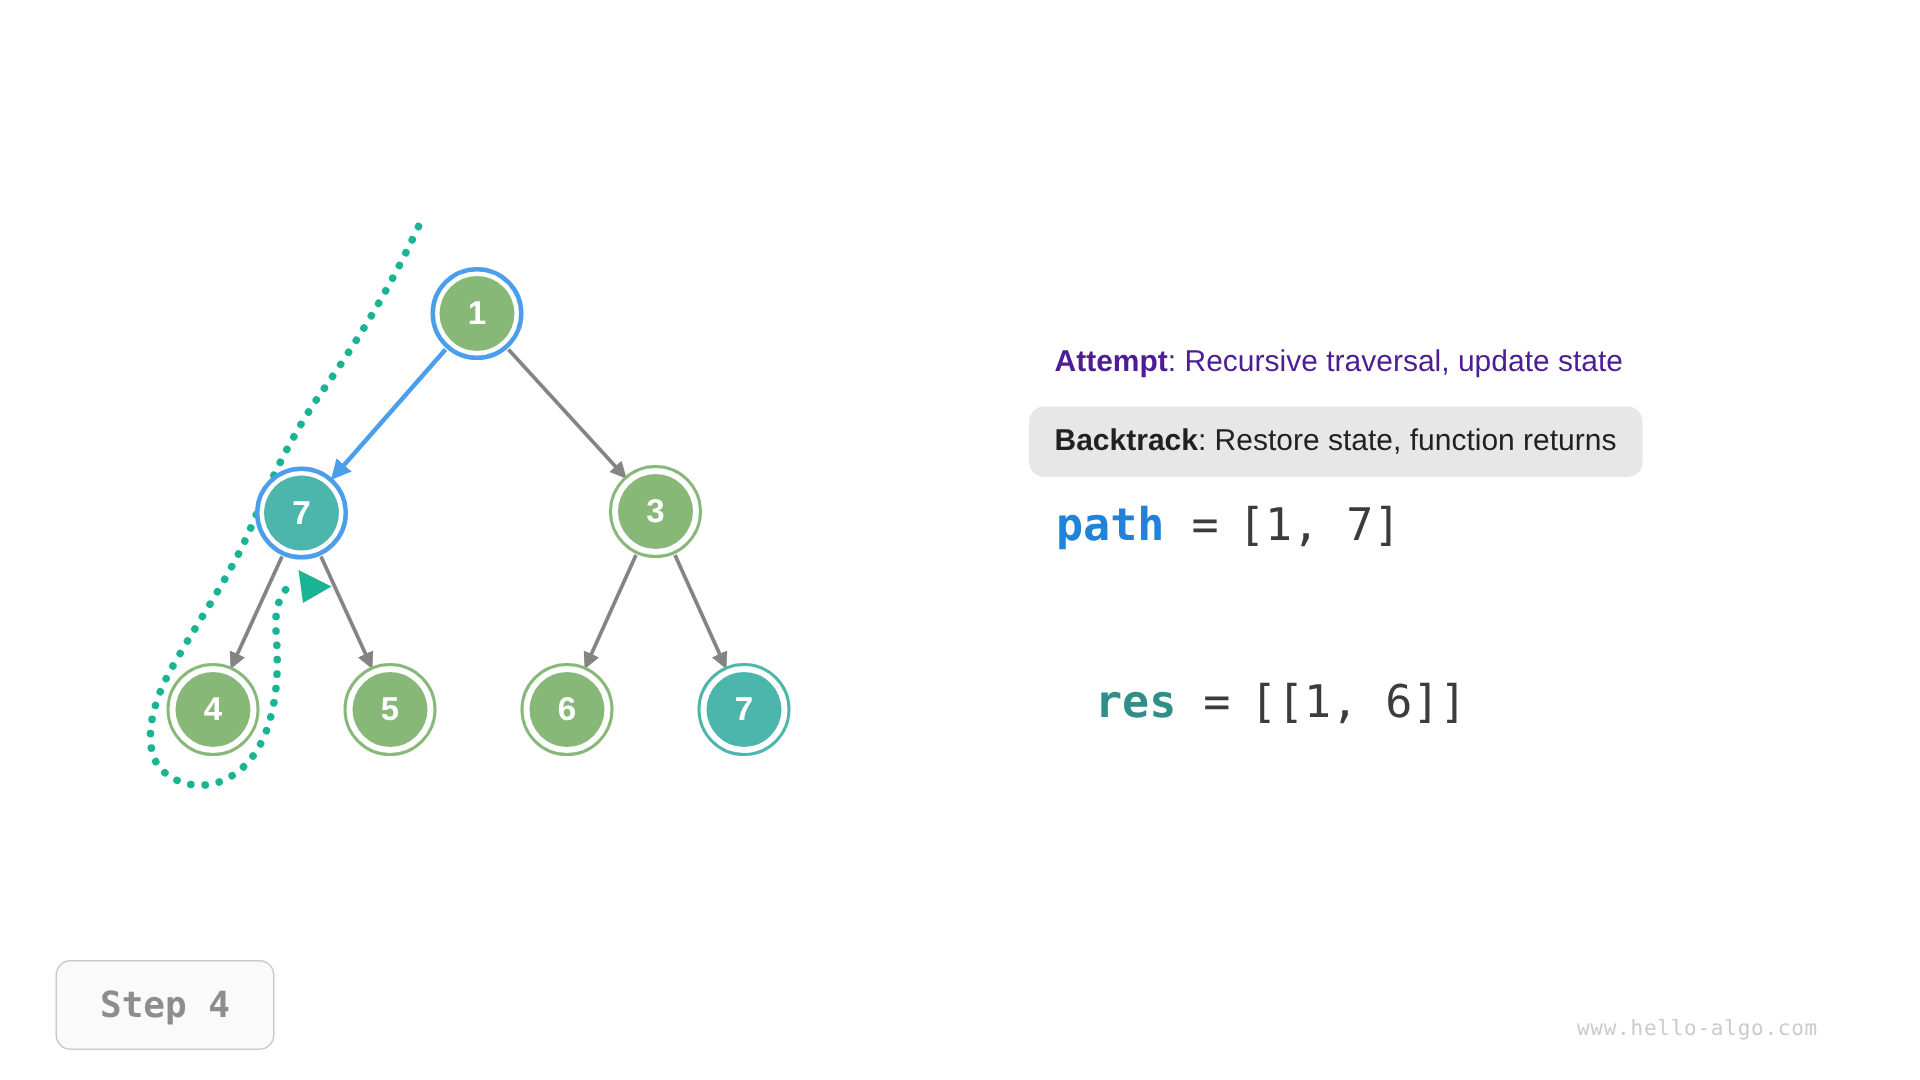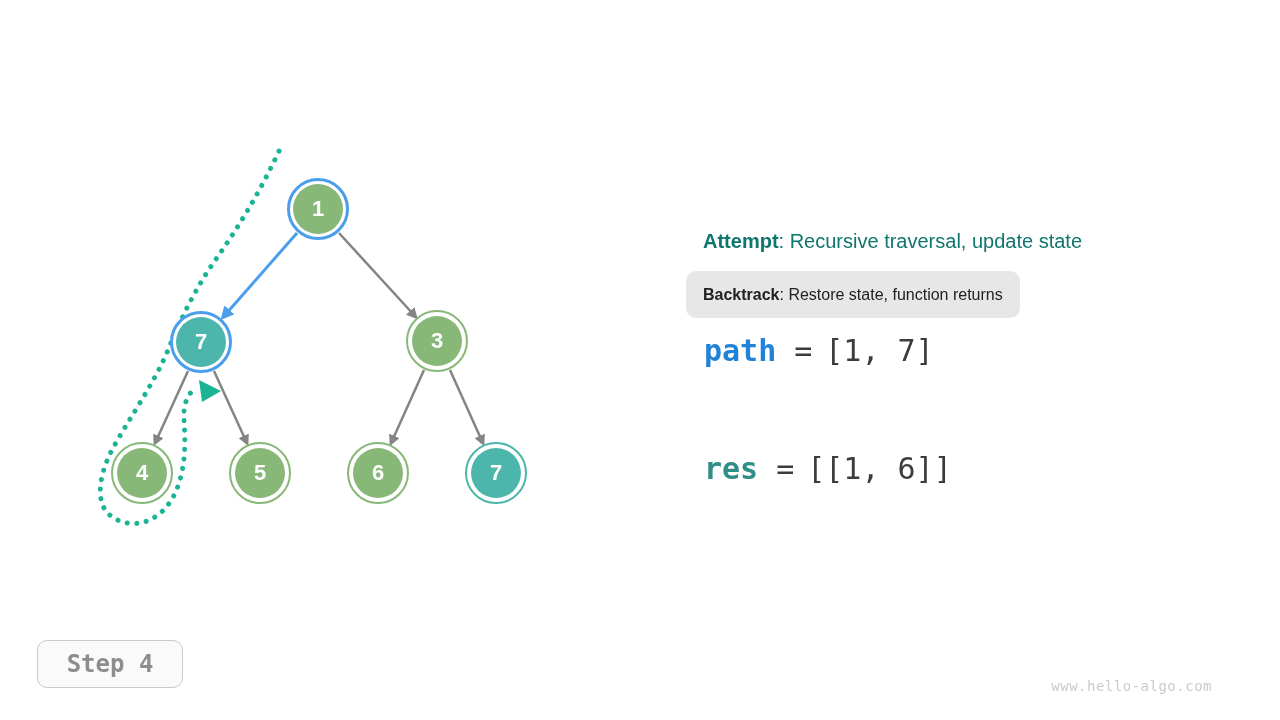--- a/index.html
+++ b/index.html
@@ -24,44 +24,44 @@
     display:flex;align-items:center;justify-content:center;
     color:#ffffff;font-size:22px;font-weight:600;
     font-family:"Liberation Sans",sans-serif;
   }
   .core.fill-green{background:#87b878;}
   .core.fill-teal{background:#4db6ac;}
 
   
   .attempt-line{
     position:absolute;left:703px;top:230px;
-    font-size:20px;color:#0f766e;white-space:nowrap;
+    font-size:20px;color:#4c1d95;white-space:nowrap;
   }
   .attempt-line strong,.pill strong{font-weight:700;}
   .pill{
     position:absolute;left:686px;top:271px;height:47px;
     padding:14px 17px;background:#e7e7e7;border-radius:10px;
-    display:flex;align-items:center;font-size:16px;color:#212121;white-space:nowrap;
+    display:flex;align-items:center;font-size:20px;color:#212121;white-space:nowrap;
     box-sizing:border-box;
   }
   .code-line{
     position:absolute;left:704px;
     font-family:"DejaVu Sans Mono","Liberation Mono",monospace;
     font-size:30px;color:#3c3c3c;white-space:nowrap;
   }
   .code-line .var{font-weight:bold;}
   .code-line .var.blue{color:#2183d8;}
-  .code-line .var.teal{color:#2f8e87;}
+  .code-line .var.teal{color:#2f8e87;margin-left:26px;}
   .code-line .op{margin:0 13px 0 18px;}
   .path-line{top:333px;}
   .res-line{top:451px;}
 
   
   .step-box{
-    position:absolute;left:37px;top:640px;width:146px;height:48px;
+    position:absolute;left:37px;top:640px;width:146px;height:60px;
     border:1.5px solid #c9c9c9;border-radius:10px;background:#fafafa;
     display:flex;align-items:center;justify-content:center;
     font-family:"DejaVu Sans Mono","Liberation Mono",monospace;
     font-weight:bold;font-size:24px;color:#8d8d8d;box-sizing:border-box;
   }
 
   
   .watermark{
     position:absolute;right:68px;top:678px;
     font-family:"DejaVu Sans Mono","Liberation Mono",monospace;

